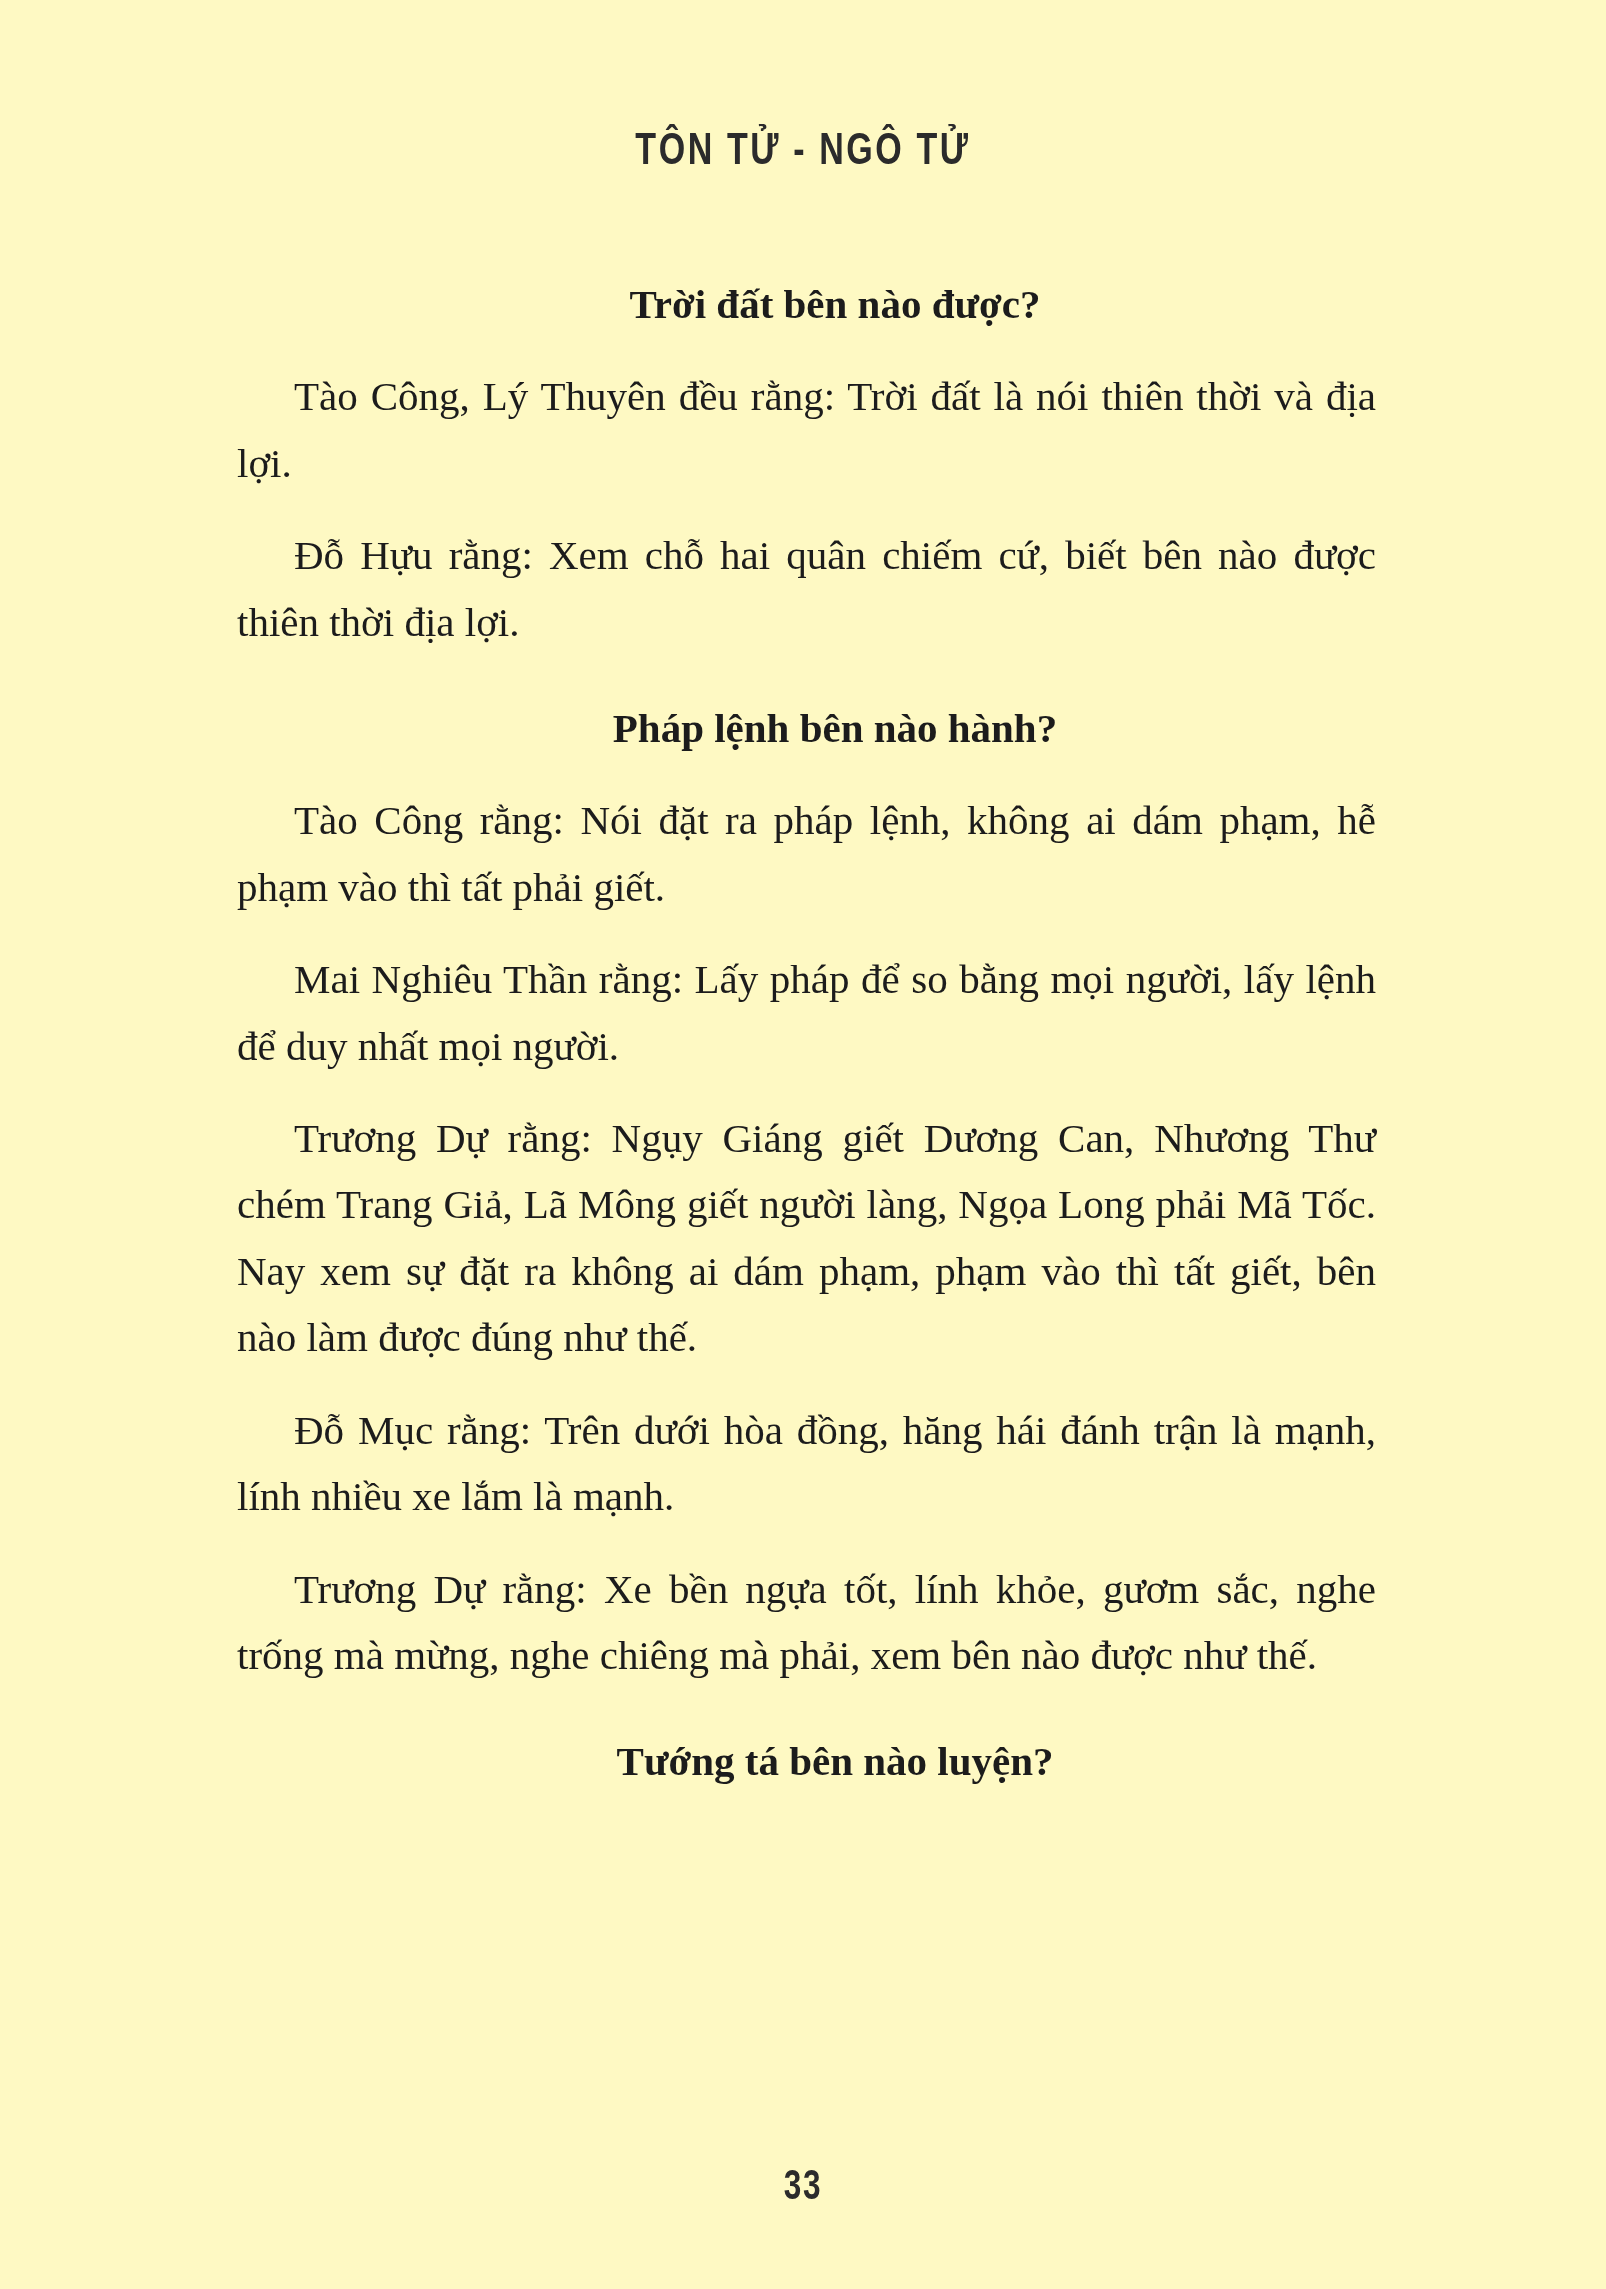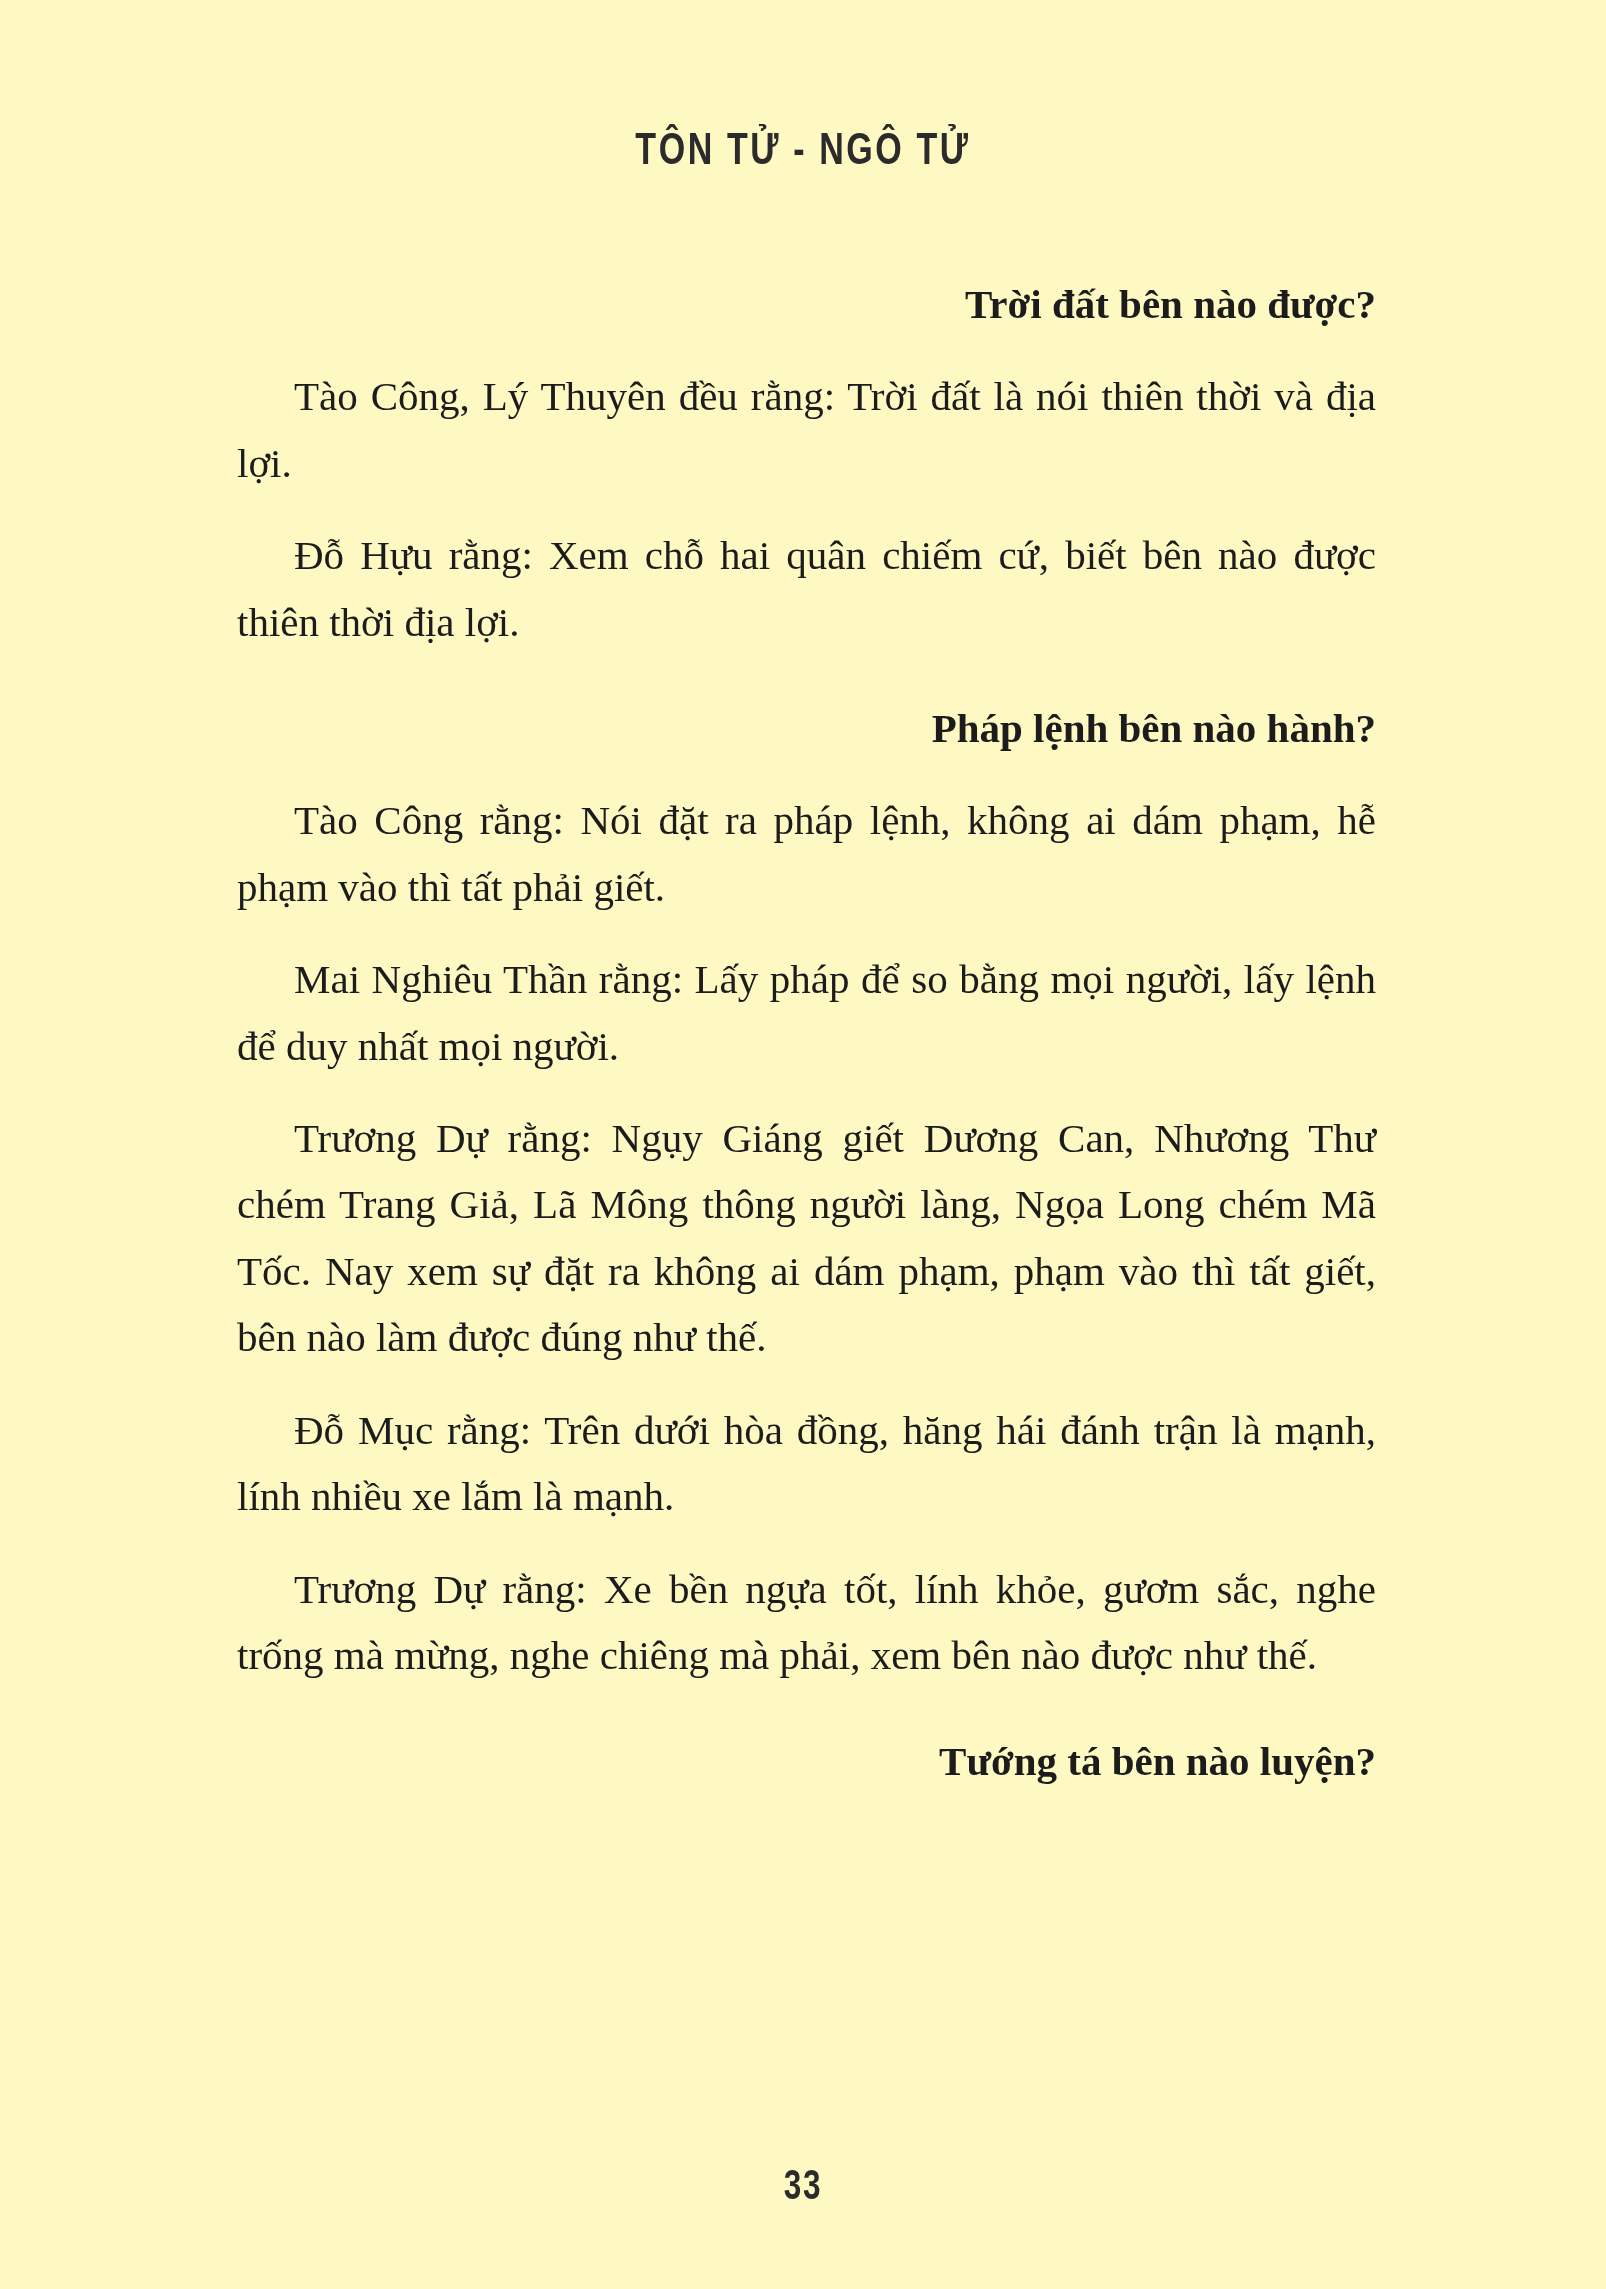--- a/index.html
+++ b/index.html
@@ -37,21 +37,21 @@
     width: 1139px;
     text-align: justify;
     font-size: 41px;
     line-height: 1.62;
     color: #1c1c1c;
   }
   .block-heading {
     font-weight: bold;
     text-indent: 57px;
     padding-top: 40px;
-    text-align: right;
+    text-align: center;
   }
   .block-para {
     text-indent: 57px;
     padding-top: 26px;
   }
   .page-number {
     position: absolute;
     bottom: 84px;
     left: 0;
     right: 0;
@@ -78,21 +78,21 @@
     <div class="block-para">Tào Công, Lý Thuyên đều rằng: Trời đất là nói thiên thời và địa lợi.</div>
 
     <div class="block-para">Đỗ Hựu rằng: Xem chỗ hai quân chiếm cứ, biết bên nào được thiên thời địa lợi.</div>
 
     <div class="block-heading">Pháp lệnh bên nào hành?</div>
 
     <div class="block-para">Tào Công rằng: Nói đặt ra pháp lệnh, không ai dám phạm, hễ phạm vào thì tất phải giết.</div>
 
     <div class="block-para">Mai Nghiêu Thần rằng: Lấy pháp để so bằng mọi người, lấy lệnh để duy nhất mọi người.</div>
 
-    <div class="block-para">Trương Dự rằng: Ngụy Giáng giết Dương Can, Nhương Thư chém Trang Giả, Lã Mông thông người làng, Ngọa Long chém Mã Tốc. Nay xem sự đặt ra không ai dám phạm, phạm vào thì tất giết, bên nào làm được đúng như thế.</div>
+    <div class="block-para">Trương Dự rằng: Ngụy Giáng giết Dương Can, Nhương Thư chém Trang Giả, Lã Mông giết người làng, Ngọa Long phải Mã Tốc. Nay xem sự đặt ra không ai dám phạm, phạm vào thì tất giết, bên nào làm được đúng như thế.</div>
 
     <div class="block-para">Đỗ Mục rằng: Trên dưới hòa đồng, hăng hái đánh trận là mạnh, lính nhiều xe lắm là mạnh.</div>
 
     <div class="block-para">Trương Dự rằng: Xe bền ngựa tốt, lính khỏe, gươm sắc, nghe trống mà mừng, nghe chiêng mà phải, xem bên nào được như thế.</div>
 
     <div class="block-heading">Tướng tá bên nào luyện?</div>
 
 
   </div>
 

